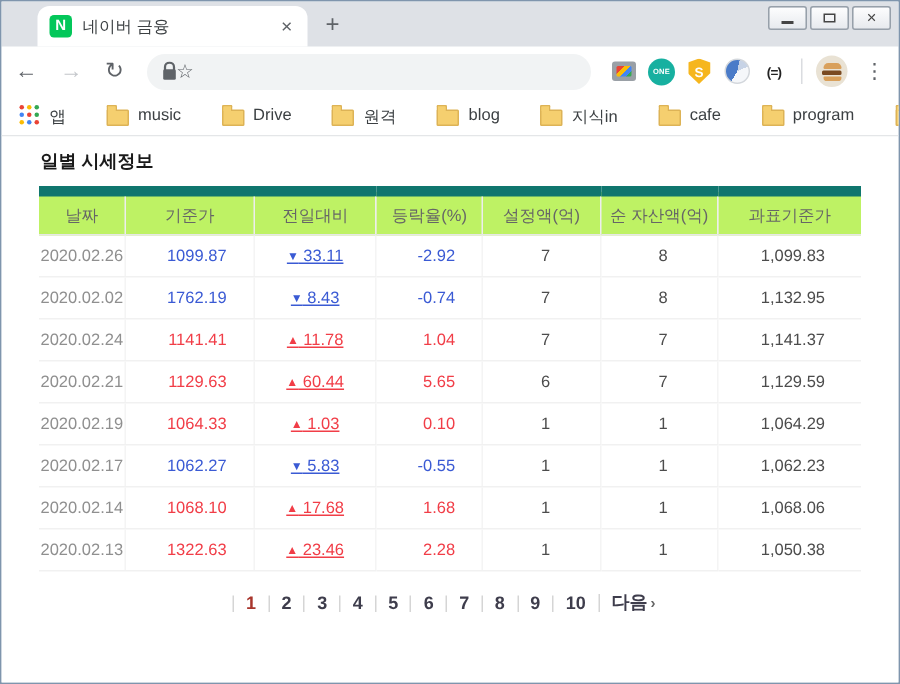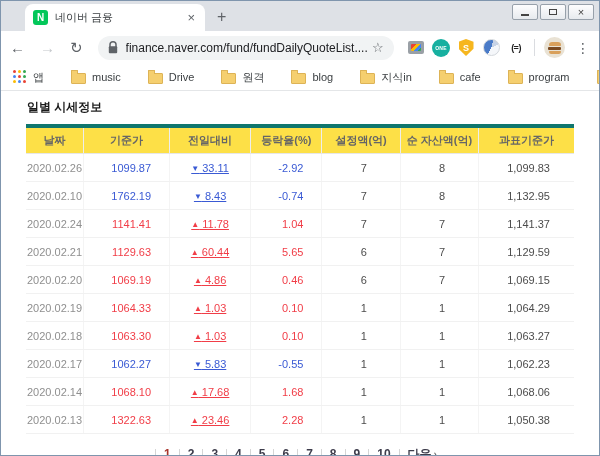--- a/index.html
+++ b/index.html
@@ -61,22 +61,22 @@
   .folder{position:relative;width:13px;height:9px;background:#f5cf6f;border:1px solid #ddb356;border-radius:1px;margin-top:3px;}
   .folder::before{content:"";position:absolute;top:-4px;left:-1px;width:5px;height:3px;background:#f5cf6f;
                   border:1px solid #ddb356;border-bottom:none;border-radius:1px 1px 0 0;}
   .appsgrid{display:grid;grid-template-columns:repeat(3,4px);grid-auto-rows:4px;gap:1px;}
   .appsgrid i{width:3px;height:3px;border-radius:50%;display:block;}
 
   
   .content{flex:1;background:#fff;padding:6px 25px 0;box-sizing:border-box;}
   .section-title{font-size:12px;font-weight:bold;color:#1a1a1a;margin:2px 0 8px 1px;}
   table{width:100%;border-collapse:collapse;table-layout:fixed;font-size:11px;}
-  th{height:23px;background:#fde047;color:#666;font-weight:bold;
-     border-top:4px solid #0f766e;border-bottom:1px solid #e7e7e7;border-left:1px solid #ededed;}
+  th{height:23px;background:#bef264;color:#666;font-weight:normal;
+     border-top:7px solid #0f766e;border-bottom:1px solid #e7e7e7;border-left:1px solid #ededed;}
   th:first-child{border-left:none;}
   td{height:25px;border-bottom:1px solid #f1f1f1;border-left:1px solid #f4f4f4;color:#4c4c4c;}
   td:first-child{border-left:none;}
   td.c-date{text-align:right;color:#8f8f8f;margin-left:28px;}
   td.num{text-align:right;padding-right:18px;}
   td.pad-big{padding-right:33px;}
   td.c-tax{text-align:right;padding-right:24px;}
   td.c-change{text-align:center;text-decoration:underline;}
   .up{color:#f13d47;}
   .down{color:#3a5ad4;}
@@ -116,21 +116,20 @@
 
   <div class="toolbar">
     <span class="navbtn">←</span>
     <span class="navbtn disabled">→</span>
     <span class="navbtn">↻</span>
     <div class="addressbar">
       <svg width="10" height="13" viewBox="0 0 10 13">
         <path d="M2 6V3.6C2 2 3.3.8 5 .8S8 2 8 3.6V6" fill="none" stroke="#5f6368" stroke-width="1.5"></path>
         <rect x="0.8" y="5.2" width="8.4" height="7" rx="1" fill="#5f6368"></rect>
       </svg>
-      <span class="url">finance.naver.com/fund/fundDailyQuoteList....</span>
       <span class="star">☆</span>
     </div>
     <div class="exts">
       <span class="ext">
           <span class="ext-frame"></span>
         </span>
       <span class="ext">
           <span class="ext-one">ONE</span>
         </span>
       <span class="ext">
@@ -229,21 +228,21 @@
           <tr>
             <td class="c-date">2020.02.26</td>
             <td class="num down">1099.87</td>
             <td class="c-change down"><span class="arr">▼</span> 33.11</td>
             <td class="num down">-2.92</td>
             <td class="num pad-big">7</td>
             <td class="num pad-big">8</td>
             <td class="c-tax">1,099.83</td>
           </tr>
           <tr>
-            <td class="c-date">2020.02.10</td>
+            <td class="c-date">2020.02.02</td>
             <td class="num down">1762.19</td>
             <td class="c-change down"><span class="arr">▼</span> 8.43</td>
             <td class="num down">-0.74</td>
             <td class="num pad-big">7</td>
             <td class="num pad-big">8</td>
             <td class="c-tax">1,132.95</td>
           </tr>
           <tr>
             <td class="c-date">2020.02.24</td>
             <td class="num up">1141.41</td>
@@ -256,45 +255,27 @@
           <tr>
             <td class="c-date">2020.02.21</td>
             <td class="num up">1129.63</td>
             <td class="c-change up"><span class="arr">▲</span> 60.44</td>
             <td class="num up">5.65</td>
             <td class="num pad-big">6</td>
             <td class="num pad-big">7</td>
             <td class="c-tax">1,129.59</td>
           </tr>
           <tr>
-            <td class="c-date">2020.02.20</td>
-            <td class="num up">1069.19</td>
-            <td class="c-change up"><span class="arr">▲</span> 4.86</td>
-            <td class="num up">0.46</td>
-            <td class="num pad-big">6</td>
-            <td class="num pad-big">7</td>
-            <td class="c-tax">1,069.15</td>
-          </tr>
-          <tr>
             <td class="c-date">2020.02.19</td>
             <td class="num up">1064.33</td>
             <td class="c-change up"><span class="arr">▲</span> 1.03</td>
             <td class="num up">0.10</td>
             <td class="num pad-big">1</td>
             <td class="num pad-big">1</td>
             <td class="c-tax">1,064.29</td>
-          </tr>
-          <tr>
-            <td class="c-date">2020.02.18</td>
-            <td class="num up">1063.30</td>
-            <td class="c-change up"><span class="arr">▲</span> 1.03</td>
-            <td class="num up">0.10</td>
-            <td class="num pad-big">1</td>
-            <td class="num pad-big">1</td>
-            <td class="c-tax">1,063.27</td>
           </tr>
           <tr>
             <td class="c-date">2020.02.17</td>
             <td class="num down">1062.27</td>
             <td class="c-change down"><span class="arr">▼</span> 5.83</td>
             <td class="num down">-0.55</td>
             <td class="num pad-big">1</td>
             <td class="num pad-big">1</td>
             <td class="c-tax">1,062.23</td>
           </tr>

